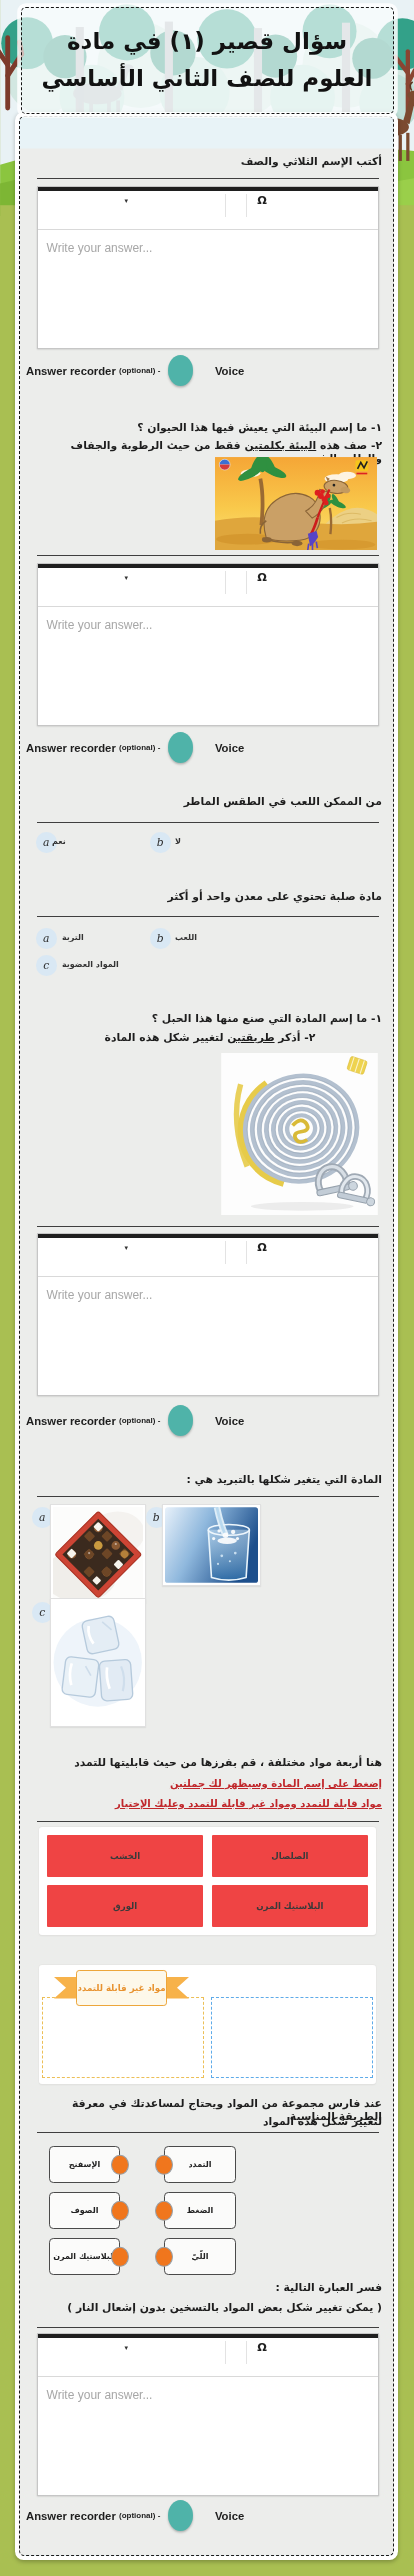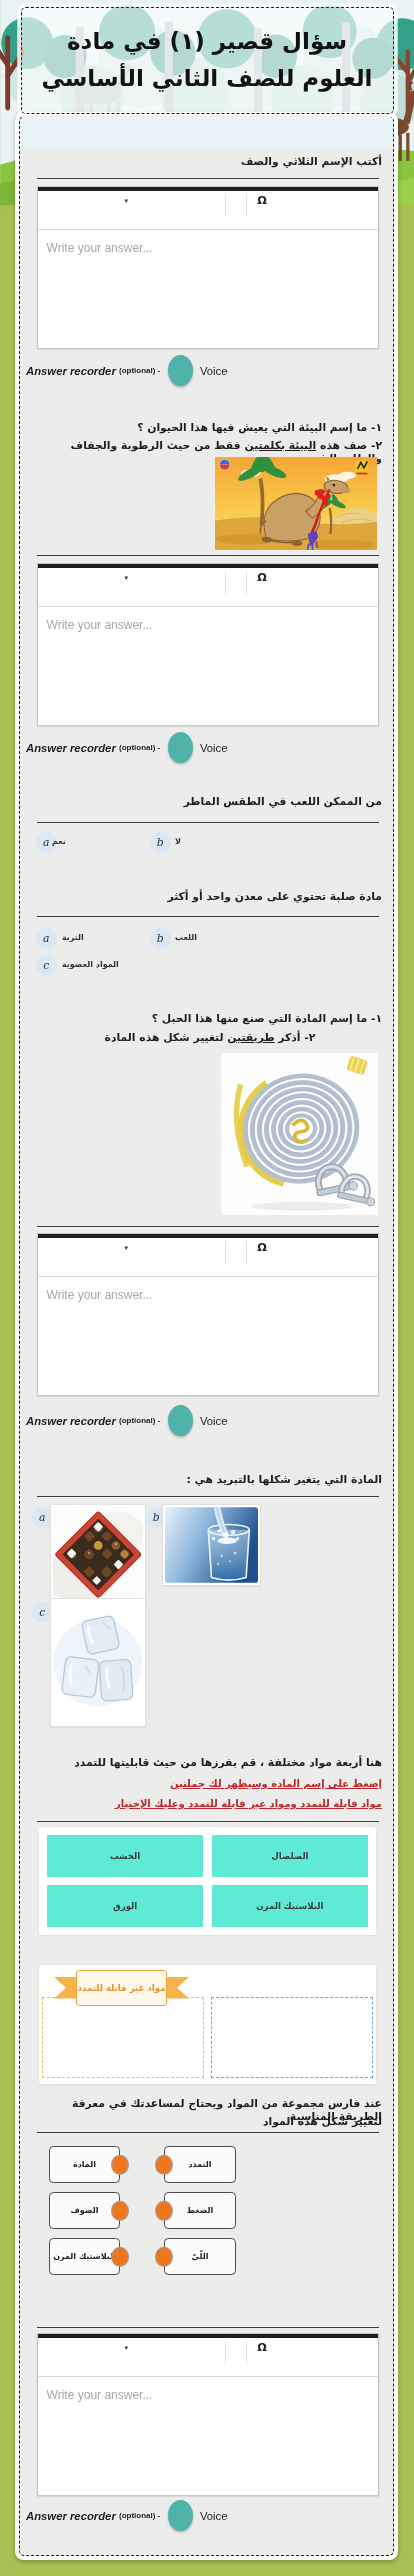--- a/index.html
+++ b/index.html
@@ -54,27 +54,27 @@
   .editor .topbar { height:3.8px; background:#1f1f1f; }
   .editor .toolbar { position:relative; height:38px; border-bottom:0.5px solid #d9d9d9; }
   .editor .dd { position:absolute; left:81px; top:4.3px; font-size:7px; color:#333; padding:2.2px 5.4px; cursor:pointer; }
   .editor .sep { position:absolute; top:3.2px; width:0.5px; height:23px; background:#e3e3e3; }
   .editor .omega { position:absolute; left:215px; top:2.2px; font-size:11.3px; font-weight:700; color:#222; padding:1.1px 4.3px; cursor:pointer; }
   .editor .body { position:relative; height:119px; }
   .editor .ph { position:absolute; left:8.6px; top:10.8px; font-size:12px; color:#a7a7a7; font-family:"Liberation Sans", sans-serif; }
 
   
   .recorder { position:absolute; left:26px; height:31px; display:flex; align-items:center; z-index:3; font-family:"Liberation Sans", sans-serif; }
-  .recorder .lab { font-size:11.3px; font-weight:700; color:#1e1e1e;font-style:italic; }
+  .recorder .lab { font-size:11.3px; font-weight:700; color:#1e1e1e; }
   .recorder .opt { font-size:8px; font-weight:700; color:#1e1e1e; margin-left:3.2px; }
   .recorder .mic {
     width:25px; height:31px; border-radius:50%; background:#4fb3a9; margin-left:7.6px;
     box-shadow:0 1.6px 2.2px rgba(0,0,0,.25); cursor:pointer;
   }
-  .recorder .voice { font-size:11.3px; font-weight:400; color:#1e1e1e; margin-left:7px; }
+  .recorder .voice { font-size:11.3px; font-weight:700; color:#1e1e1e; margin-left:22px; }
 
   
   .badge {
     position:absolute; width:20.5px; height:20.5px; border-radius:50%;
     background:#d9e8f4; color:#2c2c2c; display:flex; align-items:center; justify-content:center;
     font-family:"DejaVu Serif", serif; font-style:italic; font-size:10.8px; z-index:3; cursor:pointer;
   }
   .optlab {
     position:absolute; font-size:8px; font-weight:600; color:#333; z-index:3;
     direction:rtl; line-height:20.5px; cursor:pointer;
@@ -84,21 +84,21 @@
   .photo { position:absolute; background:#fff; border:0.5px solid #e0e0e0; box-shadow:0 0.5px 1.1px rgba(0,0,0,.08); padding:2.2px; z-index:3; }
   .photo svg { display:block; }
 
   
   #bank-panel {
     position:absolute; left:39px; top:1827px; width:337px; height:108px; z-index:3;
     background:#fff; border-radius:3.2px; box-shadow:0 0 0 0.5px #e6e6e3, 0 0.5px 1.6px rgba(0,0,0,.08);
   }
   #bank-grid { position:absolute; inset:8px; display:grid; grid-template-columns:1fr 1fr; grid-template-rows:1fr 1fr; gap:8.6px; direction:rtl; }
   .tile {
-    background:#5eead4; border-radius:1.1px; display:flex; align-items:center; justify-content:center;
+    background:#ef4444; border-radius:1.1px; display:flex; align-items:center; justify-content:center;
     font-size:8.6px; font-weight:600; color:#3a3a3a; cursor:grab;
   }
 
   
   #drop-panel {
     position:absolute; left:39px; top:1965px; width:337px; height:119px; z-index:3;
     background:#fff; border-radius:3.2px; box-shadow:0 0 0 0.5px #e6e6e3, 0 0.5px 1.6px rgba(0,0,0,.08);
   }
   .dropbox { position:absolute; top:32px; bottom:6.5px; width:160px; border:1.1px dashed; background:#fff; z-index:4; }
   .dropbox.orange { left:3.2px; border-color:#ecbf56; }
@@ -566,21 +566,21 @@
   <div class="ribbon orange" style="left:54px;">
     <div class="band"></div>
     <div class="rbox">مواد غير قابلة للتمدد</div>
   </div>
 
   <div class="qtext content" style="top:2097px;">عند فارس مجموعة من المواد ويحتاج لمساعدتك في معرفة الطريقة المناسبة</div>
   <div class="qtext content" style="top:2115px;">لتغيير شكل هذه المواد</div>
   <div class="qline" style="top:2132px;"></div>
 
   <div class="mbox l" style="top:2146px;">
-    <span>المادة</span>
+    <span>الإسفنج</span>
     <span class="mdot"></span>
   </div>
   <div class="mbox r" style="top:2146px;">
     <span>التمدد</span>
     <span class="mdot"></span>
   </div>
   <div class="mbox l" style="top:2192px;">
     <span>الصوف</span>
     <span class="mdot"></span>
   </div>
@@ -590,20 +590,22 @@
   </div>
   <div class="mbox l" style="top:2238px;">
     <span>البلاستيك المرن</span>
     <span class="mdot"></span>
   </div>
   <div class="mbox r" style="top:2238px;">
     <span>اللّيّ</span>
     <span class="mdot"></span>
   </div>
 
+  <div class="qtext content" style="top:2281px;">فسر العبارة التالية :</div>
+  <div class="qtext content" style="top:2301px;">( يمكن تغيير شكل بعض المواد بالتسخين بدون إشعال النار )</div>
   <div class="qline" style="top:2327px;"></div>
 
   <div class="editor" style="top:2333px;">
     <div class="topbar"></div>
     <div class="toolbar">
       <span class="dd">▾</span>
       <span class="sep" style="left:187px;"></span>
       <span class="sep" style="left:208px;"></span>
       <span class="omega">Ω</span>
     </div>

